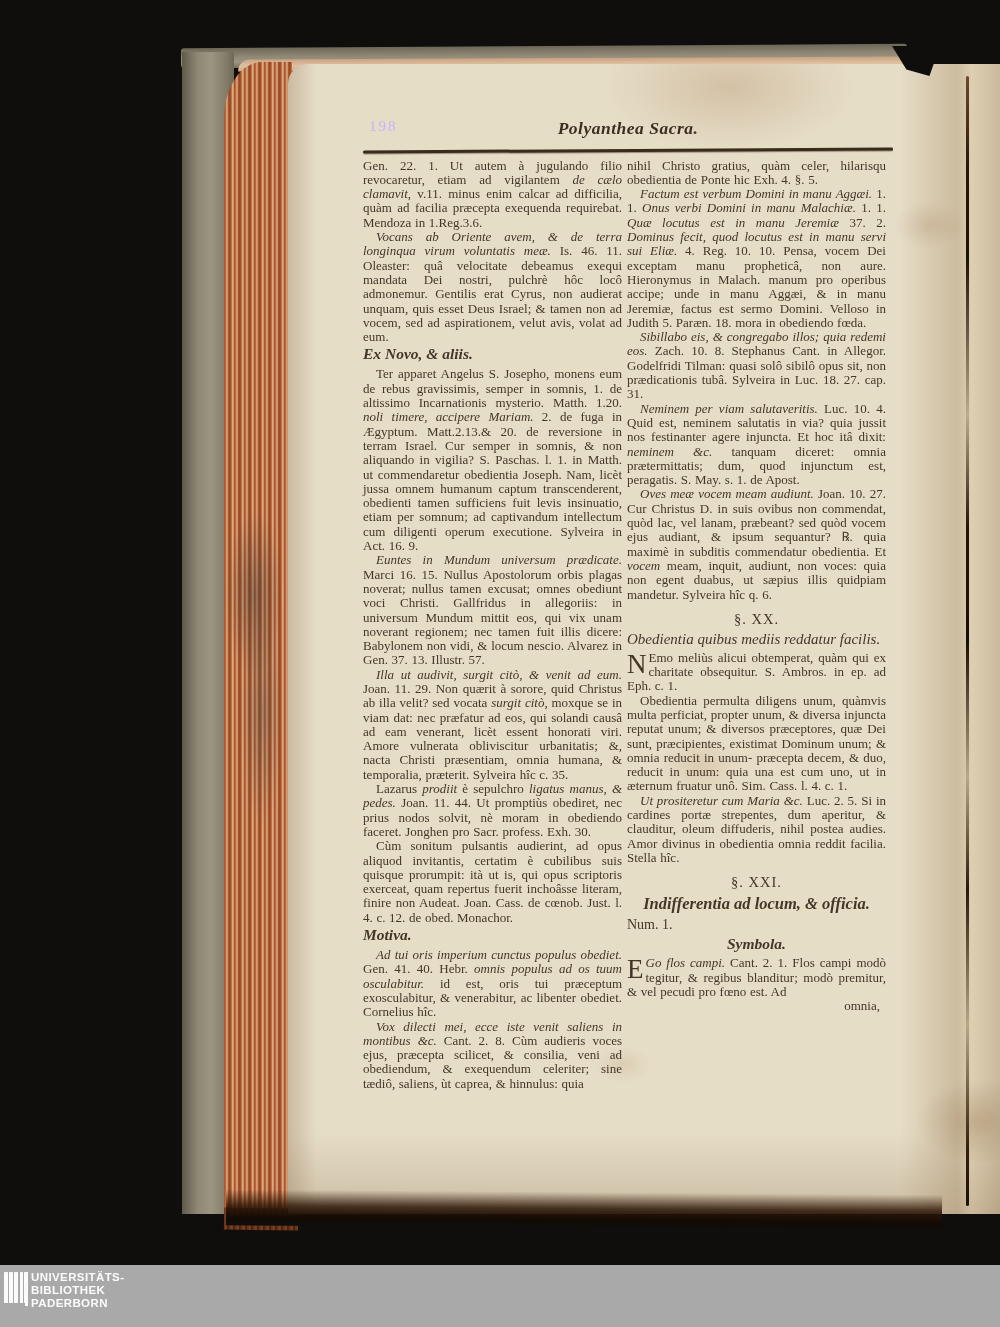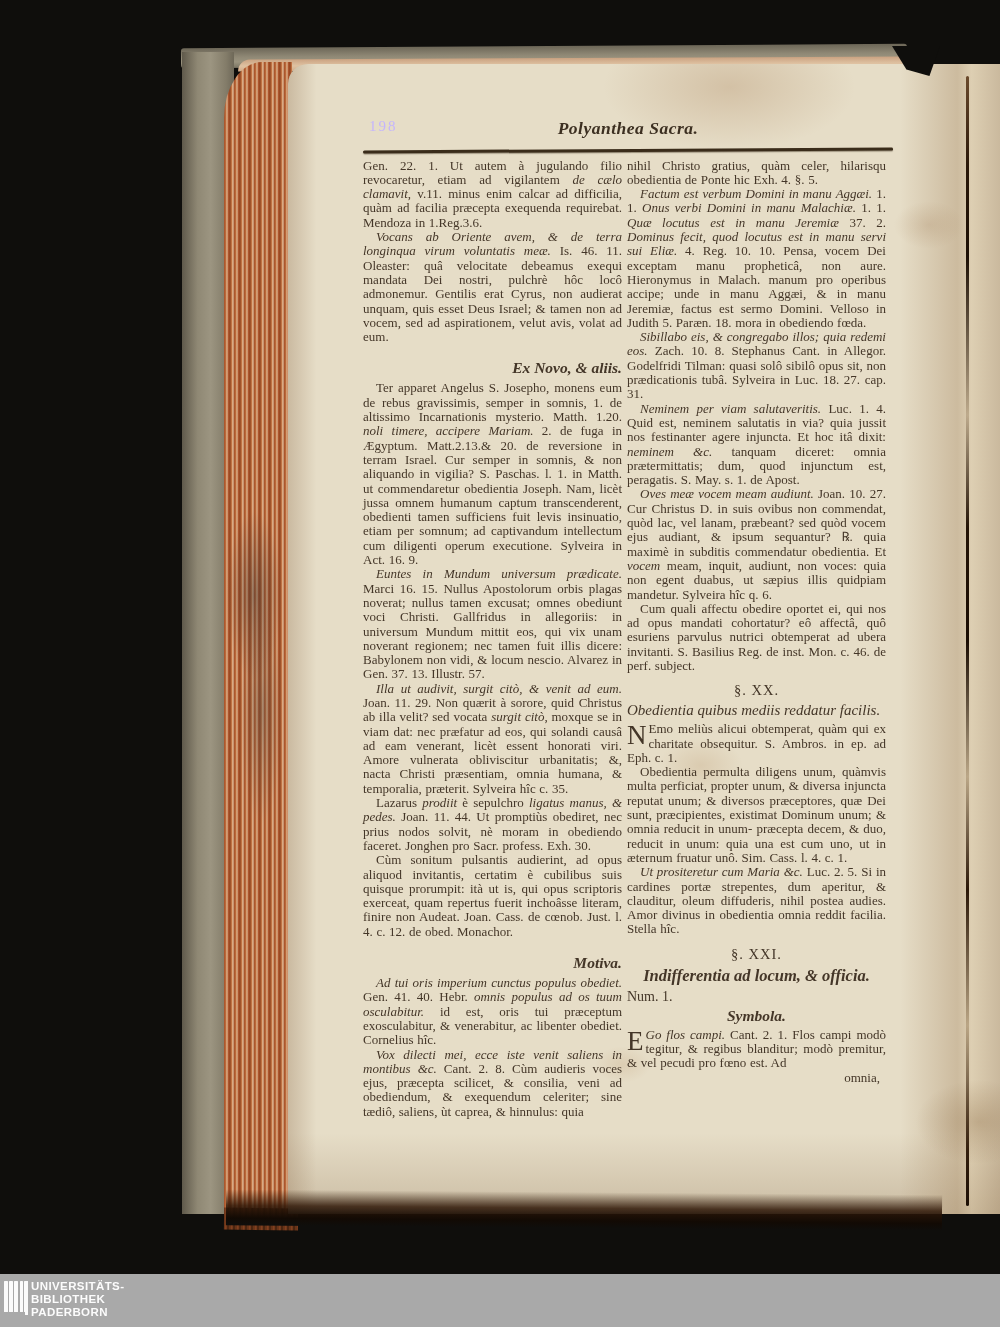--- a/index.html
+++ b/index.html
@@ -92,30 +92,30 @@
   .col{width:259px;}
   .para{
     margin:0;font-size:13px;line-height:14.3px;text-align:justify;
     word-spacing:0.4px;
   }
   .para.ind{text-indent:13px;}
   .it{font-style:italic;}
   .dropcap{
     float:left;font-size:27px;line-height:25px;padding:1px 2px 0 0;font-style:normal;
   }
-  .h-section{text-align:right;font-style:italic;font-weight:700;font-size:15.5px;line-height:18px;margin:15px 0 4px;}
+  .h-section{text-align:left;font-style:italic;font-weight:700;font-size:15.5px;line-height:18px;margin:1px 0 4px;}
   .h-num{text-align:center;font-size:14.5px;line-height:16px;margin:9px 0 4px;letter-spacing:1px;}
   .h-title{text-align:left;font-style:italic;font-size:15px;line-height:17px;margin:0 0 3px;}
   .h-big{text-align:center;font-style:italic;font-weight:700;font-size:16.5px;line-height:19px;margin:3px 0 4px;}
   .h-num2{font-size:14px;line-height:16px;margin:2px 0;}
   .h-sub{text-align:center;font-style:italic;font-weight:600;font-size:15.5px;line-height:17px;margin:1px 0 4px;}
   .catchword{text-align:right;font-size:13px;line-height:14.3px;padding-right:6px;}
   
   .footer-bar{
-    position:absolute;left:0;bottom:0;width:1000px;height:53px;
+    position:absolute;left:0;bottom:0;width:1000px;height:62px;
     background:var(--bar,#a9a9a9);
     font-family:"Liberation Sans","DejaVu Sans",sans-serif;
   }
   .logo-bars{position:absolute;left:4px;top:7px;width:24px;height:44px;}
   .logo-bars span{
     position:absolute;top:0;width:3.6px;height:31px;background:#fbfbfb;border-radius:0.5px;
   }
   .logo-bars span:nth-child(1){left:0;}
   .logo-bars span:nth-child(2){left:5.2px;}
   .logo-bars span:nth-child(3){left:10.4px;}
@@ -161,23 +161,22 @@
           <p class="para ind"><span>Lazarus </span><span class="it">prodiit</span><span> è sepulchro </span><span class="it">ligatus manus, &amp; pedes.</span><span> Joan. 11. 44. Ut promptiùs obediret, nec prius nodos solvit, nè moram in obediendo faceret. Jonghen pro Sacr. profess. Exh. 30.</span></p>
           <p class="para ind"><span>Cùm sonitum pulsantis audierint, ad opus aliquod invitantis, certatim è cubilibus suis quisque prorumpit: ità ut is, qui opus scriptoris exerceat, quam repertus fuerit inchoâsse literam, finire non Audeat. Joan. Cass. de cœnob. Just. l. 4. c. 12. de obed. Monachor.</span></p>
           <div class="h-section"><span class="it">Motiva.</span></div>
           <p class="para ind"><span class="it">Ad tui oris imperium cunctus populus obediet.</span><span> Gen. 41. 40. Hebr. </span><span class="it">omnis populus ad os tuum osculabitur.</span><span> id est, oris tui præceptum exosculabitur, &amp; venerabitur, ac libenter obediet. Cornelius hîc.</span></p>
           <p class="para ind"><span class="it">Vox dilecti mei, ecce iste venit saliens in montibus &amp;c.</span><span> Cant. 2. 8. Cùm audieris voces ejus, præcepta scilicet, &amp; consilia, veni ad obediendum, &amp; exequendum celeriter; sine tædiô, saliens, ùt caprea, &amp; hinnulus: quia</span></p>
         </div>
       <div class="col">
           <p class="para"><span>nihil Christo gratius, quàm celer, hilarisqu obedientia de Ponte hic Exh. 4. §. 5.</span></p>
           <p class="para ind"><span class="it">Factum est verbum Domini in manu Aggæi.</span><span> 1. 1. </span><span class="it">Onus verbi Domini in manu Malachiæ.</span><span> 1. 1. </span><span class="it">Quæ locutus est in manu Jeremiæ</span><span> 37. 2. </span><span class="it">Dominus fecit, quod locutus est in manu servi sui Eliæ.</span><span> 4. Reg. 10. 10. Pensa, vocem Dei exceptam manu propheticâ, non aure. Hieronymus in Malach. manum pro operibus accipe; unde in manu Aggæi, &amp; in manu Jeremiæ, factus est sermo Domini. Velloso in Judith 5. Paræn. 18. mora in obediendo fœda.</span></p>
           <p class="para ind"><span class="it">Sibillabo eis, &amp; congregabo illos; quia redemi eos.</span><span> Zach. 10. 8. Stephanus Cant. in Allegor. Godelfridi Tilman: quasi solô sibilô opus sit, non prædicationis tubâ. Sylveira in Luc. 18. 27. cap. 31.</span></p>
-          <p class="para ind"><span class="it">Neminem per viam salutaveritis.</span><span> Luc. 1. 4. Quid est, neminem salutatis in via? quia jussit nos festinanter agere injuncta. Et hoc itâ dixit: </span><span class="it">neminem &amp;c.</span><span> tanquam diceret: omnia prætermittatis; dum, quod injunctum est, peragatis. S. May. s. 1. de Apost.</span></p>
+          <p class="para ind"><span class="it">Neminem per viam salutaveritis.</span><span> Luc. 10. 4. Quid est, neminem salutatis in via? quia jussit nos festinanter agere injuncta. Et hoc itâ dixit: </span><span class="it">neminem &amp;c.</span><span> tanquam diceret: omnia prætermittatis; dum, quod injunctum est, peragatis. S. May. s. 1. de Apost.</span></p>
           <p class="para ind"><span class="it">Oves meæ vocem meam audiunt.</span><span> Joan. 10. 27. Cur Christus D. in suis ovibus non commendat, quòd lac, vel lanam, præbeant? sed quòd vocem ejus audiant, &amp; ipsum sequantur? ℞. quia maximè in subditis commendatur obedientia. Et </span><span class="it">vocem</span><span> meam, inquit, audiunt, non voces: quia non egent duabus, ut sæpius illis quidpiam mandetur. Sylveira hîc q. 6.</span></p>
-          <p class="para ind"><span>Cum quali affectu obedire oportet ei, qui nos ad opus mandati cohortatur? eô affectâ, quô esuriens parvulus nutrici obtemperat ad ubera invitanti. S. Basilius Reg. de inst. Mon. c. 46. de perf. subject.</span></p>
           <div class="h-num"><span>§. XX.</span></div>
           <div class="h-title"><span class="it">Obedientia quibus mediis reddatur facilis.</span></div>
           <p class="para"><span class="dropcap">N</span><span>Emo meliùs alicui obtemperat, quàm qui ex charitate obsequitur. S. Ambros. in ep. ad Eph. c. 1.</span></p>
           <p class="para ind"><span>Obedientia permulta diligens unum, quàmvis multa perficiat, propter unum, &amp; diversa injuncta reputat unum; &amp; diversos præceptores, quæ Dei sunt, præcipientes, existimat Dominum unum; &amp; omnia reducit in unum- præcepta decem, &amp; duo, reducit in unum: quia una est cum uno, ut in æternum fruatur unô. Sim. Cass. l. 4. c. 1.</span></p>
           <p class="para ind"><span class="it">Ut prositeretur cum Maria &amp;c.</span><span> Luc. 2. 5. Si in cardines portæ strepentes, dum aperitur, &amp; clauditur, oleum diffuderis, nihil postea audies. Amor divinus in obedientia omnia reddit facilia. Stella hîc.</span></p>
           <div class="h-num"><span>§. XXI.</span></div>
           <div class="h-big"><span class="it">Indifferentia ad locum, &amp; officia.</span></div>
           <div class="h-num2"><span>Num. 1.</span></div>
           <div class="h-sub"><span class="it">Symbola.</span></div>
           <p class="para"><span class="dropcap">E</span><span class="it">Go flos campi.</span><span> Cant. 2. 1. Flos campi modò tegitur, &amp; regibus blanditur; modò premitur, &amp; vel pecudi pro fœno est. Ad</span></p>

